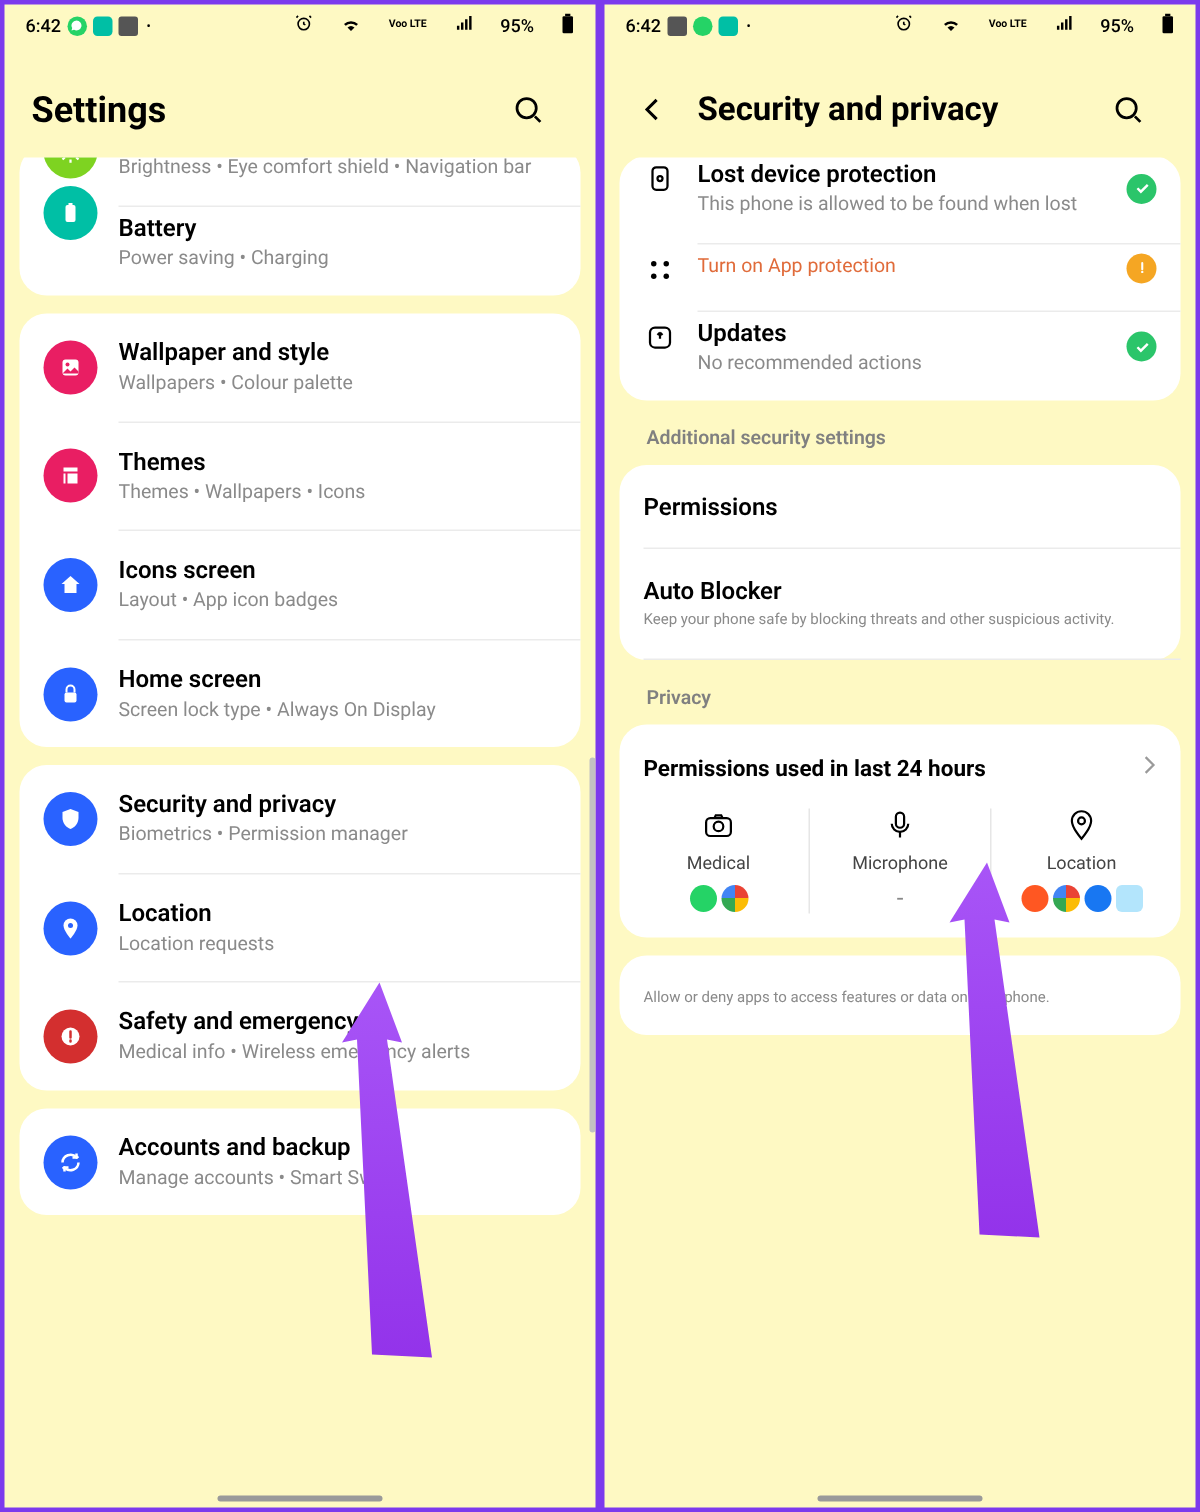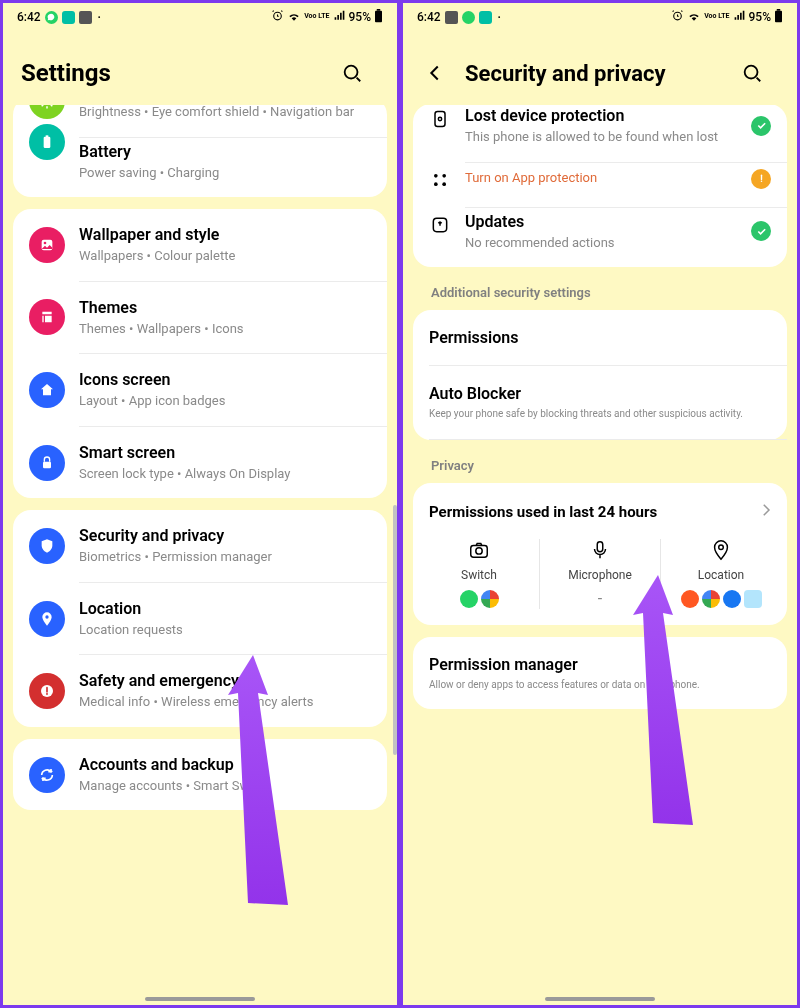--- a/index.html
+++ b/index.html
@@ -24,21 +24,21 @@
   height: 28px;
   display: flex;
   align-items: center;
   justify-content: space-between;
   padding: 0 14px;
   font-size: 12px;
   font-weight: 500;
   color:#000;
 }
 .statusbar .left { display:flex; align-items:center; gap:4px; }
-.statusbar .right { display:flex; align-items:center; gap:3px; }
+.statusbar .right { display:flex; align-items:center; gap:18px; }
 .statusbar .dot { font-size: 8px; margin-left:2px; }
 .header {
   display:flex;
   align-items:center;
   padding: 28px 31px 18px 18px;
   gap:16px;
 }
 .header h1 {
   font-size: 24px;
   font-weight: 700;
@@ -292,21 +292,21 @@
       </div>
       <div class="divider"></div>
       <div class="row withicon">
         <div class="icon-slot" style="background:#2962ff;">
           <svg width="16" height="16" viewBox="0 0 24 24" fill="#fff">
               <rect x="6" y="10" width="12" height="10" rx="2"></rect>
               <path d="M8 10V7a4 4 0 018 0v3" fill="none" stroke="#fff" stroke-width="2"></path>
             </svg>
         </div>
         <div class="text">
-          <div class="title">Smart screen</div>
+          <div class="title">Home screen</div>
           <div class="sub">Screen lock type  •  Always On Display</div>
         </div>
       </div>
     </div>
 
     <div class="card">
       <div class="row withicon">
         <div class="icon-slot" style="background:#2962ff;">
           <svg width="16" height="16" viewBox="0 0 24 24" fill="#fff">
               <path d="M12 2l8 3v6c0 5-3.5 9.5-8 11-4.5-1.5-8-6-8-11V5z"></path>
@@ -502,21 +502,21 @@
             </svg>
         </span>
       </div>
       <div class="perm-cols">
         <div class="perm-col">
           <svg width="22" height="22" viewBox="0 0 24 24" fill="none" stroke="#000" stroke-width="1.6">
               <rect x="3" y="7" width="18" height="13" rx="3"></rect>
               <circle cx="12" cy="13" r="3.5"></circle>
               <path d="M9 7l1-2h4l1 2"></path>
             </svg>
-          <div class="lbl">Switch</div>
+          <div class="lbl">Medical</div>
           <div class="apps">
             <span class="app-dot" style="background:#25d366;"></span>
             <span class="app-dot" style="background:conic-gradient(#ea4335 0 25%,#fbbc05 0 50%,#34a853 0 75%,#4285f4 0);"></span>
           </div>
         </div>
         <div class="perm-col">
           <svg width="22" height="22" viewBox="0 0 24 24" fill="none" stroke="#000" stroke-width="1.6">
               <rect x="9" y="3" width="6" height="11" rx="3"></rect>
               <path d="M6 11a6 6 0 0012 0M12 17v4"></path>
             </svg>
@@ -536,21 +536,20 @@
             <span class="app-dot" style="background:conic-gradient(#ea4335 0 25%,#fbbc05 0 50%,#34a853 0 75%,#4285f4 0);"></span>
             <span class="app-dot" style="background:#1877f2;"></span>
             <span style="width:18px;height:18px;border-radius:4px;background:#b3e5fc;"></span>
           </div>
         </div>
       </div>
     </div>
 
     <div class="card">
       <div class="simple-row">
-        <div class="title">Permission manager</div>
         <div class="sub">Allow or deny apps to access features or data on your phone.</div>
       </div>
     </div>
 
     <svg class="arrow" style="top:460px; left:195px;" viewBox="0 0 120 280">
       <defs>
           <linearGradient id="g2" x1="0" x2="0" y1="0" y2="1">
             <stop offset="0" stop-color="#a855f7"></stop>
             <stop offset="1" stop-color="#9333ea"></stop>
           </linearGradient>

